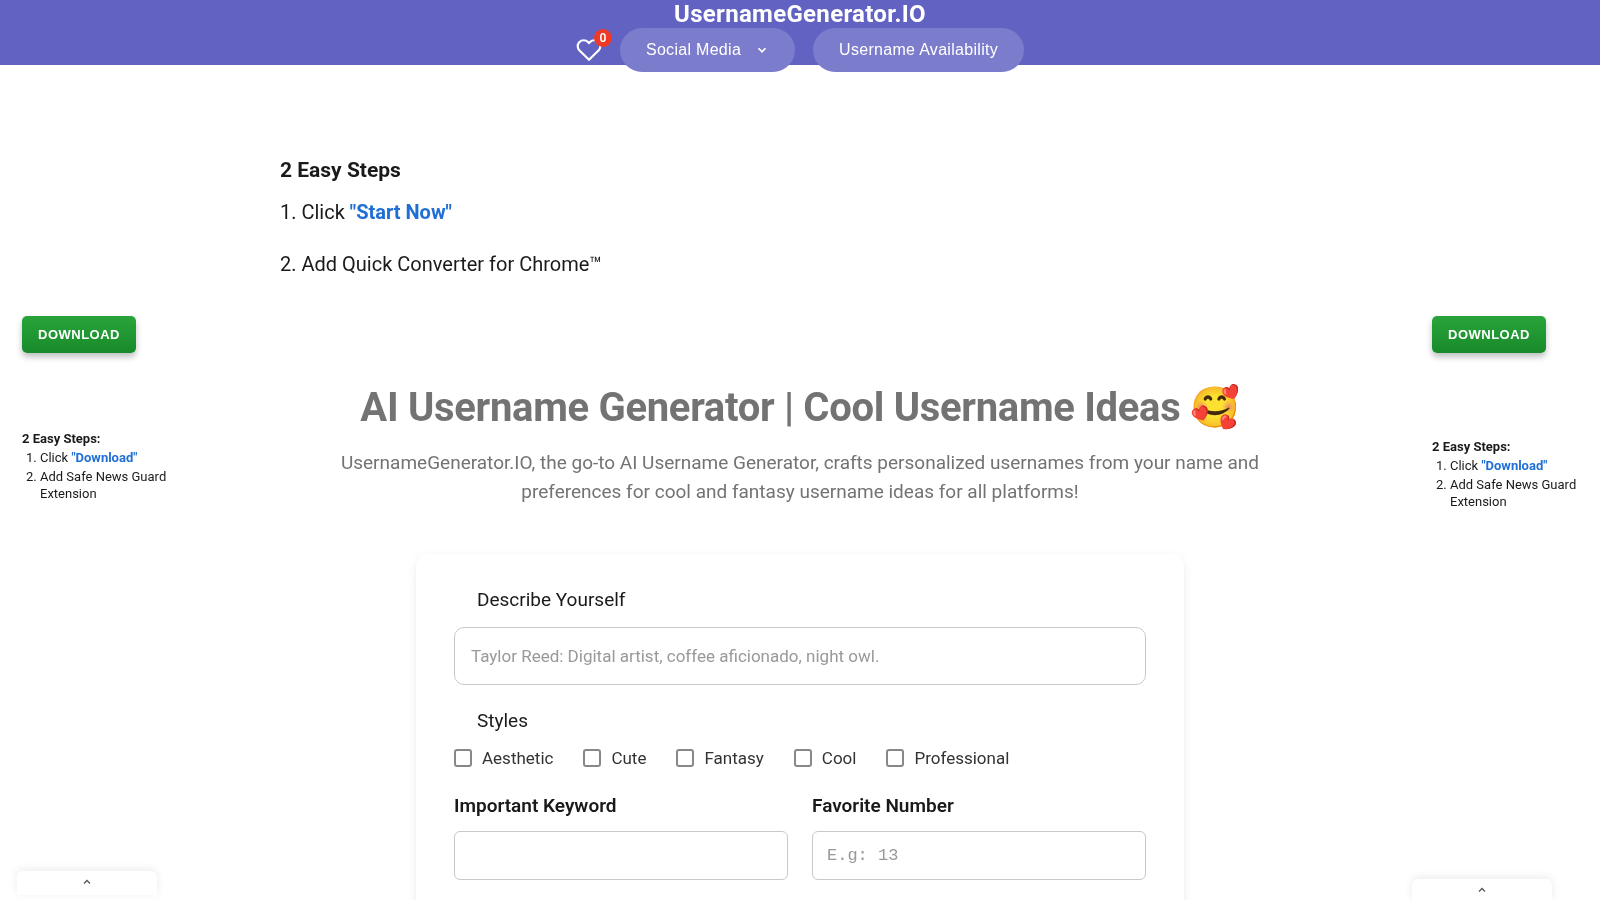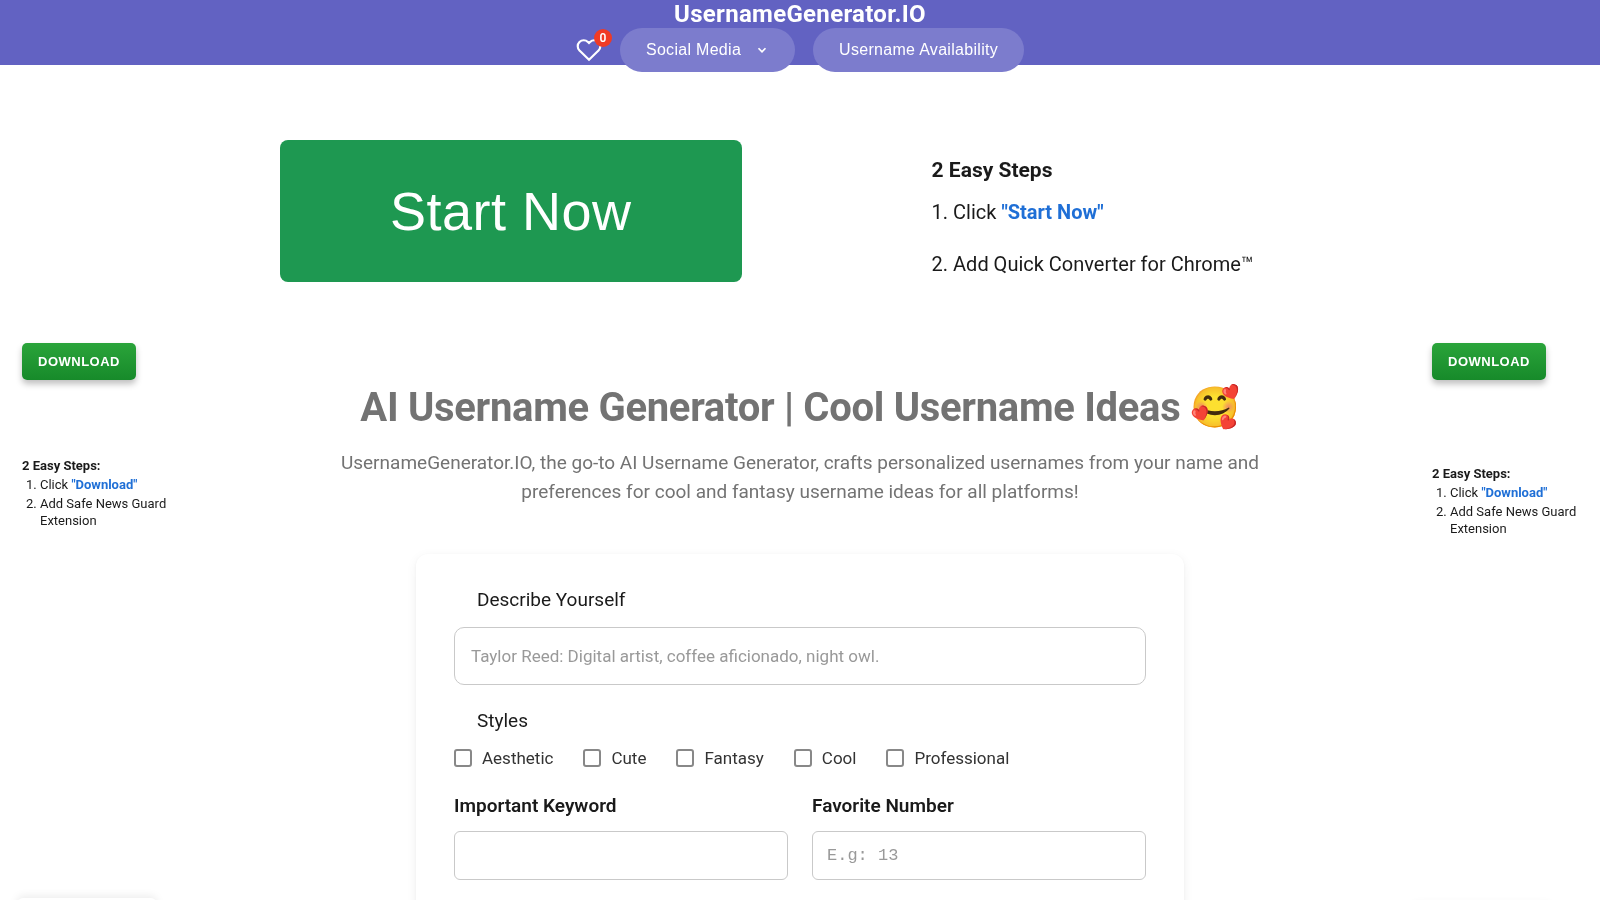--- a/index.html
+++ b/index.html
@@ -198,21 +198,21 @@
   padding: 14px 14px;
   font-size: 17px;
   margin-bottom: 24px;
   font-family: Liberation Mono, monospace;
 }
 .sm-input::placeholder { color: #999; }
 
 
 .side-ad {
   position: absolute;
-  top: 343px;
+  top: 316px;
   width: 150px;
 }
 .side-ad.left { left: 22px; }
 .side-ad.right { right: 18px; }
 .side-ad .dl-btn {
   background: linear-gradient(#2aa43a, #178a2a);
   color: #fff;
   border: none;
   border-radius: 5px;
   font-size: 13px;
@@ -284,21 +284,20 @@
           </svg>
       </span>
     </button>
     <button class="pill-btn">
       <span>Username Availability</span>
     </button>
   </div>
 </div>
 
 <div class="promo-top">
-  <button class="start-now-btn">Start Now</button>
   <div class="easy-steps-top">
     <div class="title">2 Easy Steps</div>
     <div class="step">
       <span>1. Click </span><span class="link">"Start Now"</span>
     </div>
     <div class="step">2. Add Quick Converter for Chrome™</div>
   </div>
 </div>
 
 <div class="main-wrap">

